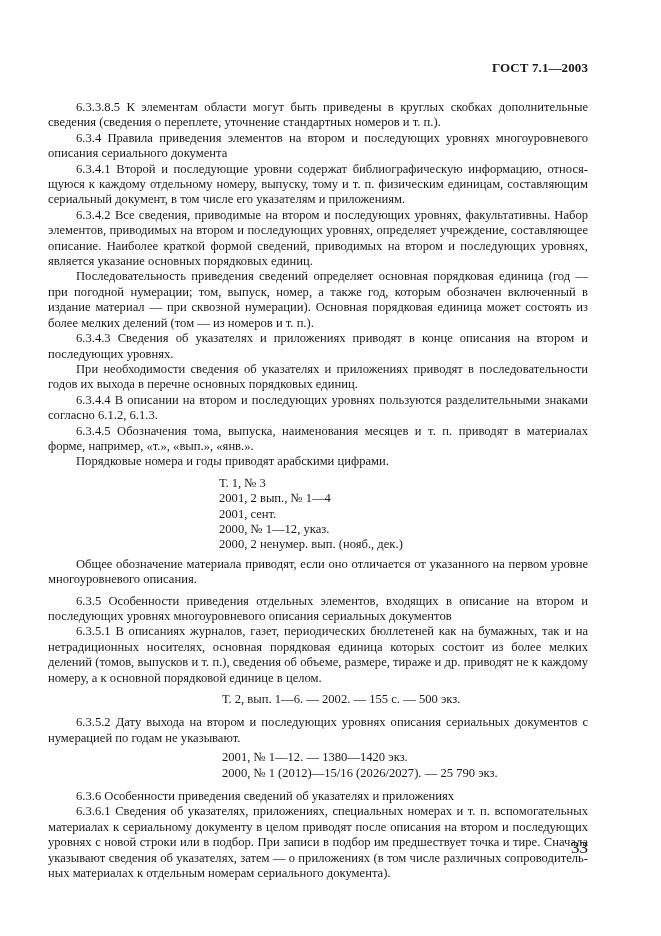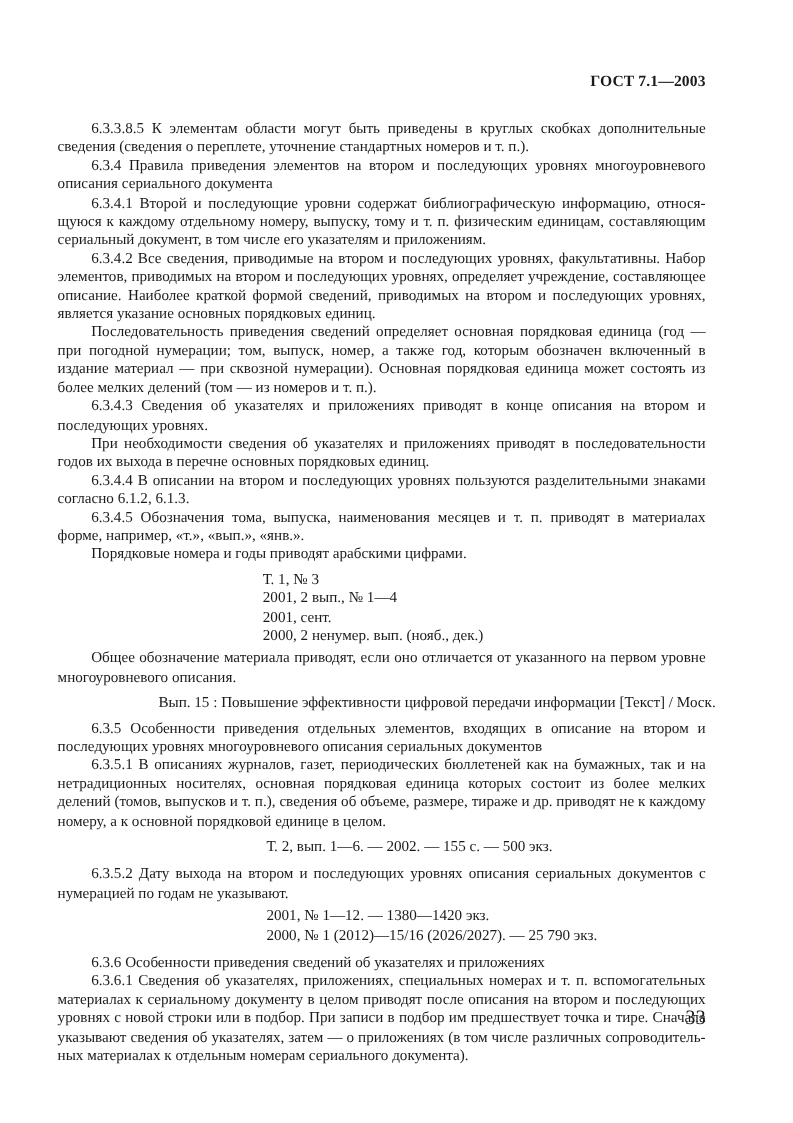--- a/index.html
+++ b/index.html
@@ -31,27 +31,27 @@
   <p class="p">6.3.4.3 Сведения об указателях и приложениях приводят в конце описания на втором и последующих уровнях.</p>
   <p class="p">При необходимости сведения об указателях и приложениях приводят в последовательности годов их выхода в перечне основных порядковых единиц.</p>
   <p class="p">6.3.4.4 В описании на втором и последующих уровнях пользуются разделительными знаками согласно 6.1.2, 6.1.3.</p>
   <p class="p">6.3.4.5 Обозначения тома, выпуска, наименования месяцев и т. п. приводят в материалах форме, например, «т.», «вып.», «янв.».</p>
   <p class="p">Порядковые номера и годы приводят арабскими цифрами.</p>
 
   <div class="examples">
     <div>Т. 1, № 3</div>
     <div>2001, 2 вып., № 1—4</div>
     <div>2001, сент.</div>
+    <div>2000, № 1—12, указ.</div>
     <div>2000, 2 ненумер. вып. (нояб., дек.)</div>
   </div>
 
   <p class="p">Общее обозначение материала приводят, если оно отличается от указанного на первом уровне многоуровневого описания.</p>
 
   <div class="ex-block">
-    <div class="e1" style="white-space:nowrap;">Вып. 15 : Повышение эффективности цифровой передачи информации [Текст] / Моск.</div>
   </div>
 
   <p class="p">6.3.5 Особенности приведения отдельных элементов, входящих в описание на втором и последующих уровнях многоуровневого описания сериальных документов</p>
   <p class="p">6.3.5.1 В описаниях журналов, газет, периодических бюллетеней как на бумажных, так и на нетрадиционных носителях, основная порядковая единица которых состоит из более мелких делений (томов, выпусков и т. п.), сведения об объеме, размере, тираже и др. приводят не к каждому номеру, а к основной порядковой единице в целом.</p>
 
   <div class="center-ex">Т. 2, вып. 1—6. — 2002. — 155 с. — 500 экз.</div>
 
   <p class="p">6.3.5.2 Дату выхода на втором и последующих уровнях описания сериальных документов с нумерацией по годам не указывают.</p>
 
   <div class="center-ex2">

